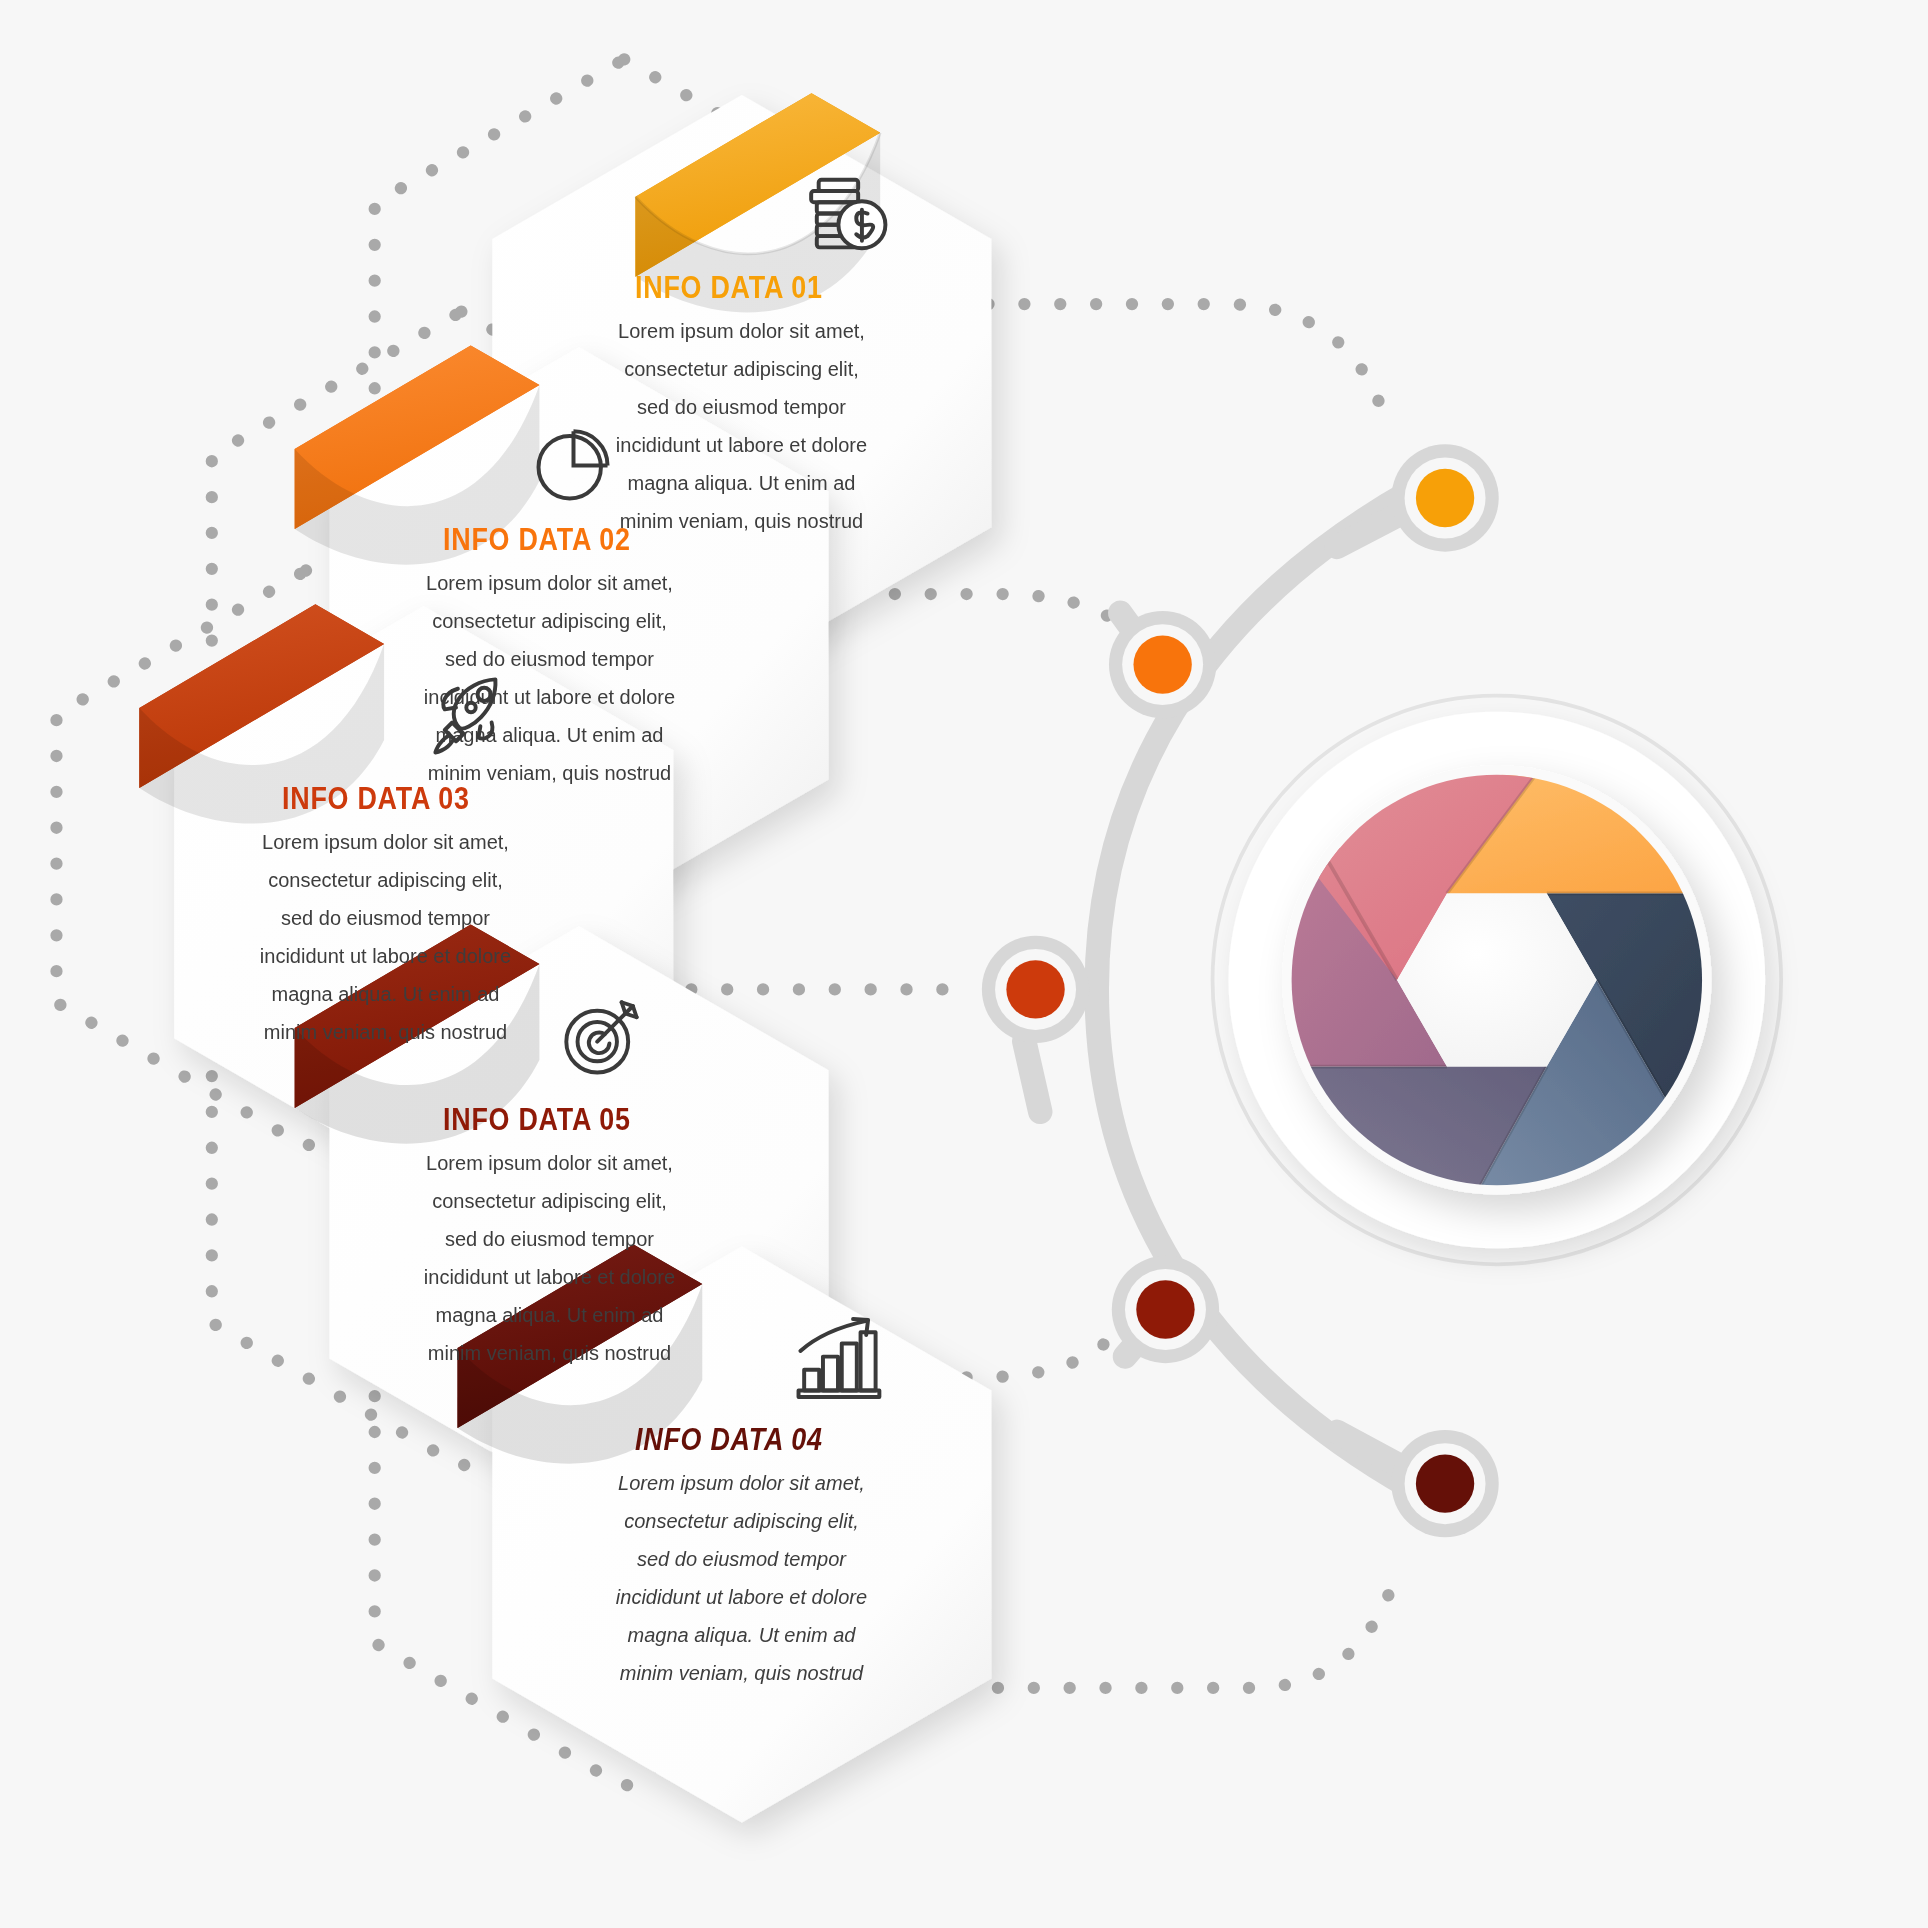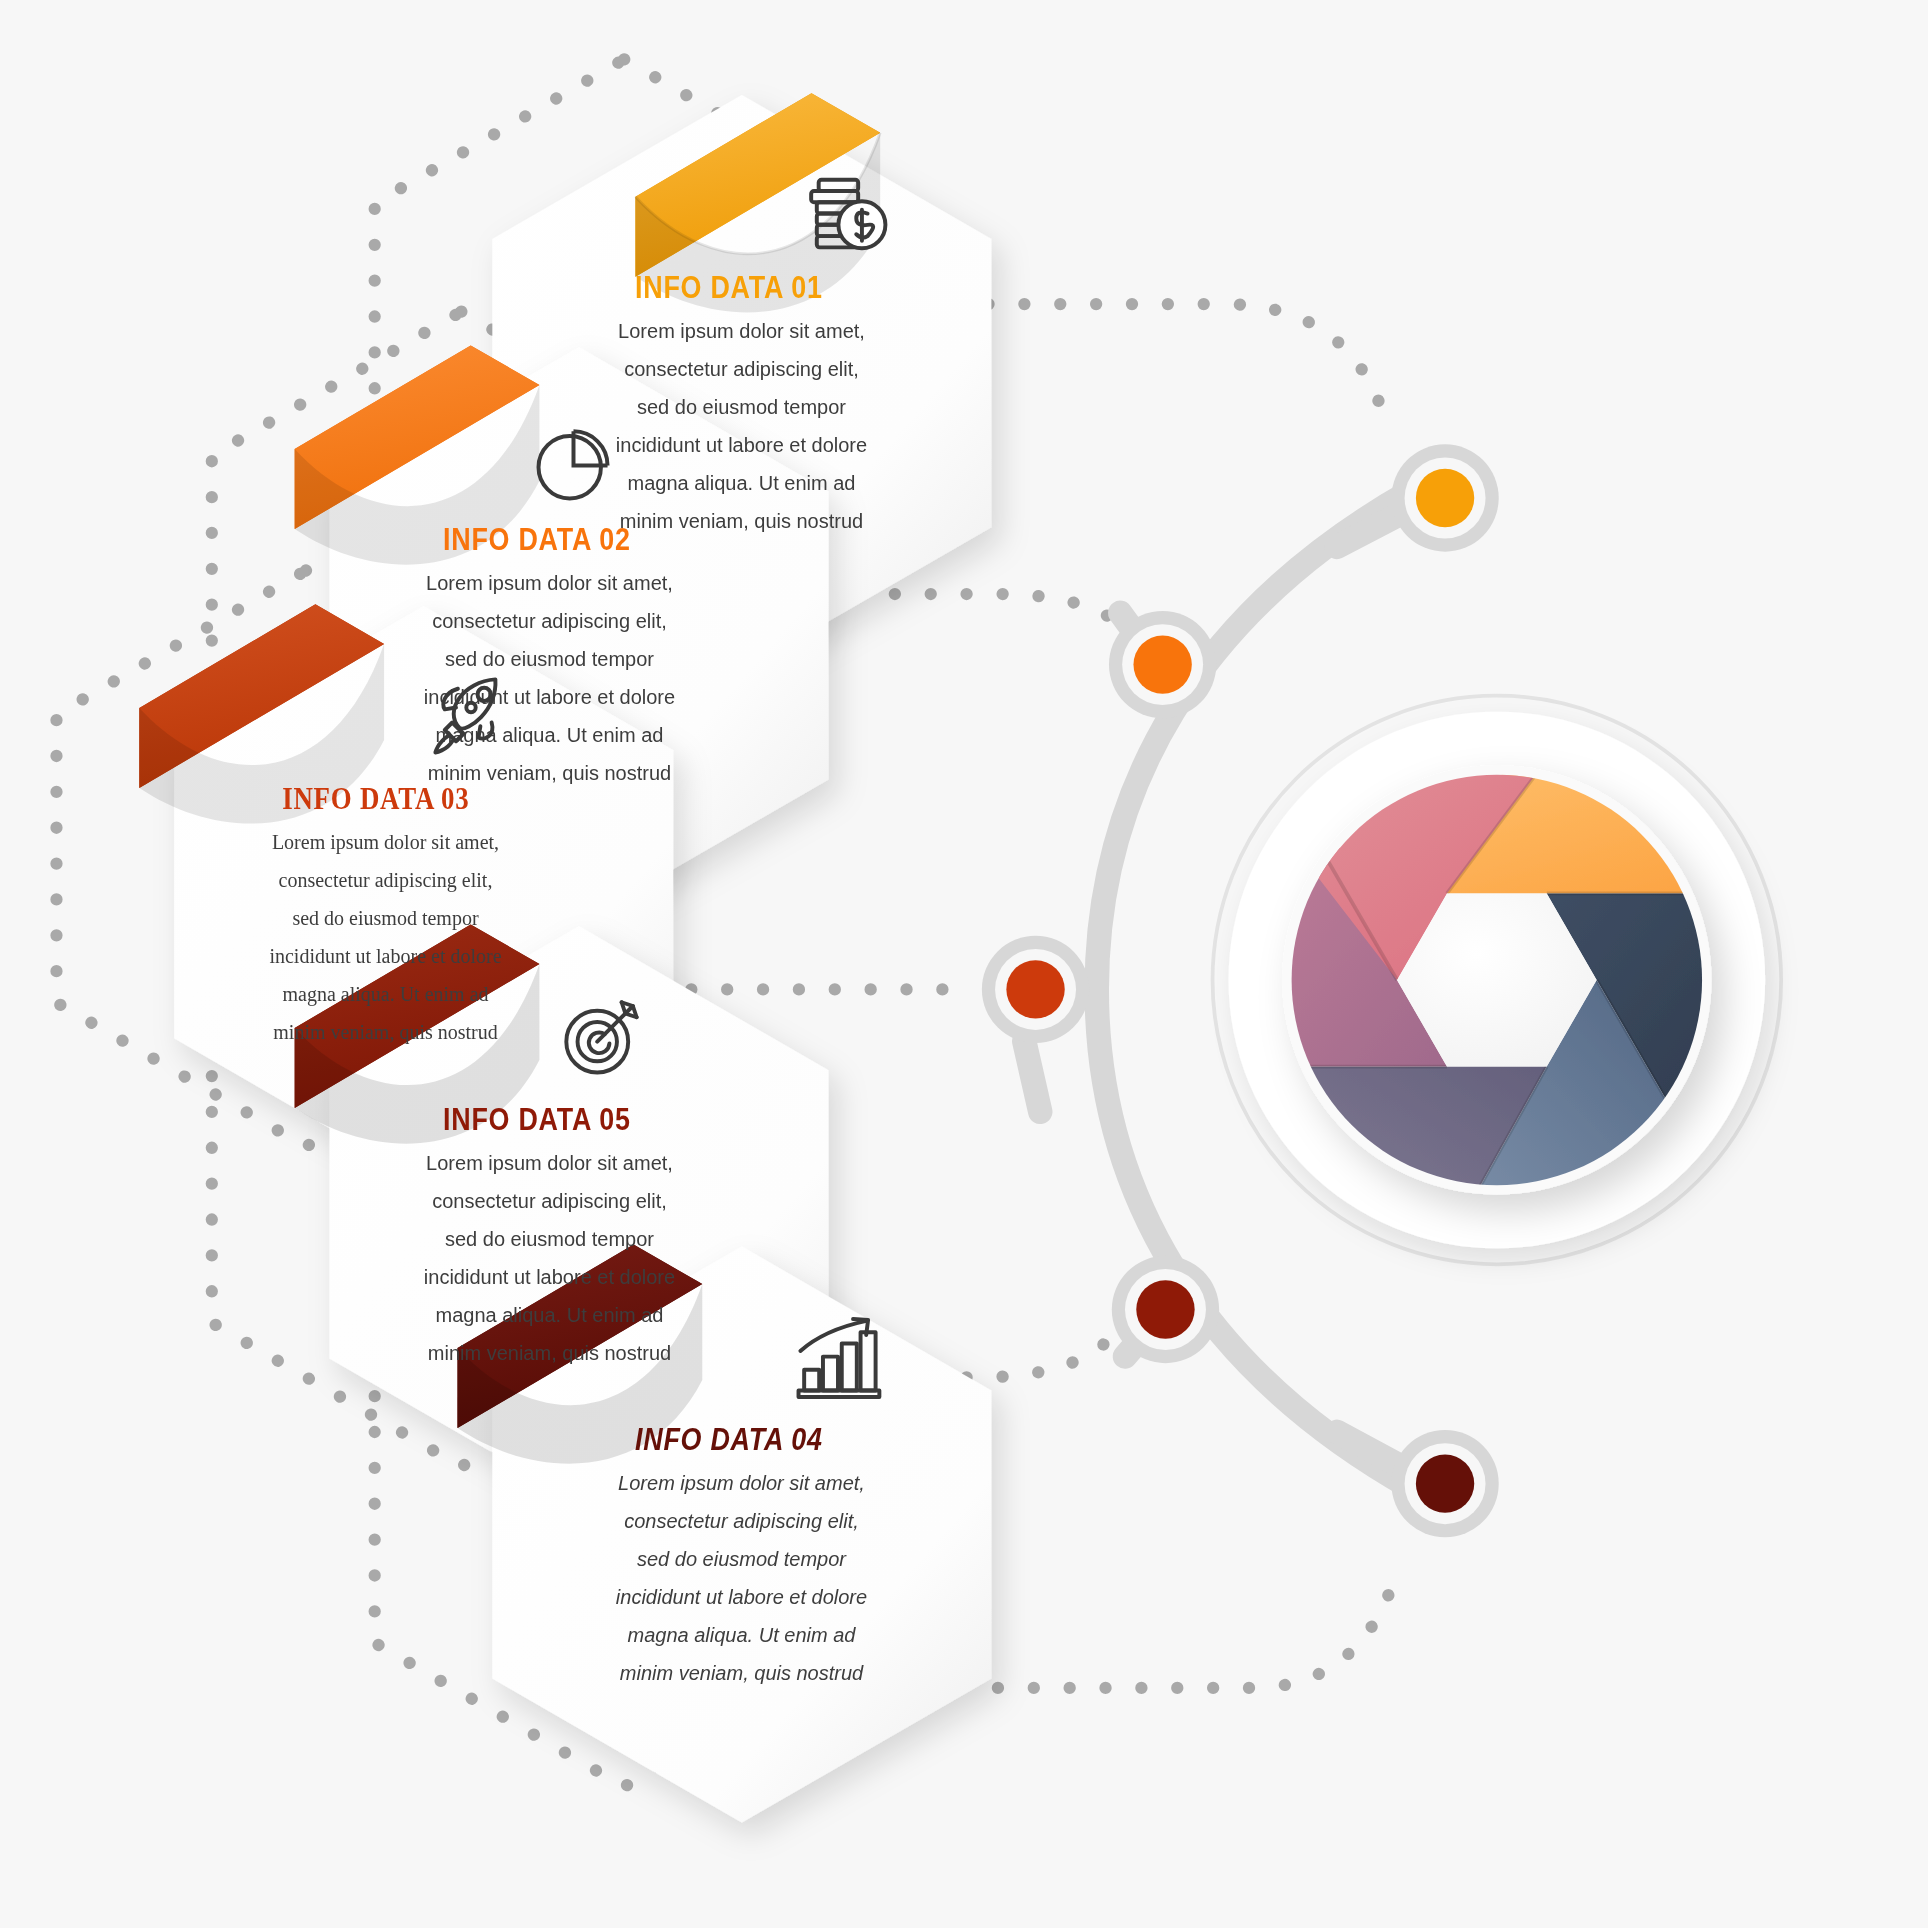--- a/index.html
+++ b/index.html
@@ -311,21 +311,21 @@
     </div>
     <div class="hex-title" style="left:33px;top:174px;width:414px;color:#f8740c;text-align:center;">INFO DATA 02</div>
     <div class="hex-body" style="left:83px;top:217px;">Lorem ipsum dolor sit amet,
 consectetur adipiscing elit,
 sed do eiusmod tempor
 incididunt ut labore et dolore
 magna aliqua. Ut enim ad
 minim veniam, quis nostrud</div>
   </div>
 
-  <div class="hexcard" style="left:174px;top:558px;width:499px;height:576px;font-family:Liberation Serif, serif;">
+  <div class="hexcard" style="left:174px;top:558px;width:499px;height:576px;">
     <div class="icon-wrap" style="left:252px;top:64px;width:90px;height:90px;">
       <svg width="90" height="90" viewBox="0 0 96 96" fill="none" stroke="#3a3a3a" stroke-width="4.2" stroke-linejoin="round" stroke-linecap="round">
         <path d="M36 62 C18 44 40 12 74 10 C76 44 44 66 36 62 Z"></path>
         <circle cx="62" cy="26" r="7"></circle>
         <circle cx="48" cy="40" r="5"></circle>
         <path d="M34 20 C20 24 16 36 20 42 L32 40"></path>
         <path d="M70 56 C74 70 62 76 56 72 L58 60"></path>
         <path d="M28 56 L40 68 L32 76 L20 64 Z"></path>
         <path d="M24 70 C12 78 10 88 10 88 C10 88 22 86 28 76"></path>
       </svg>

